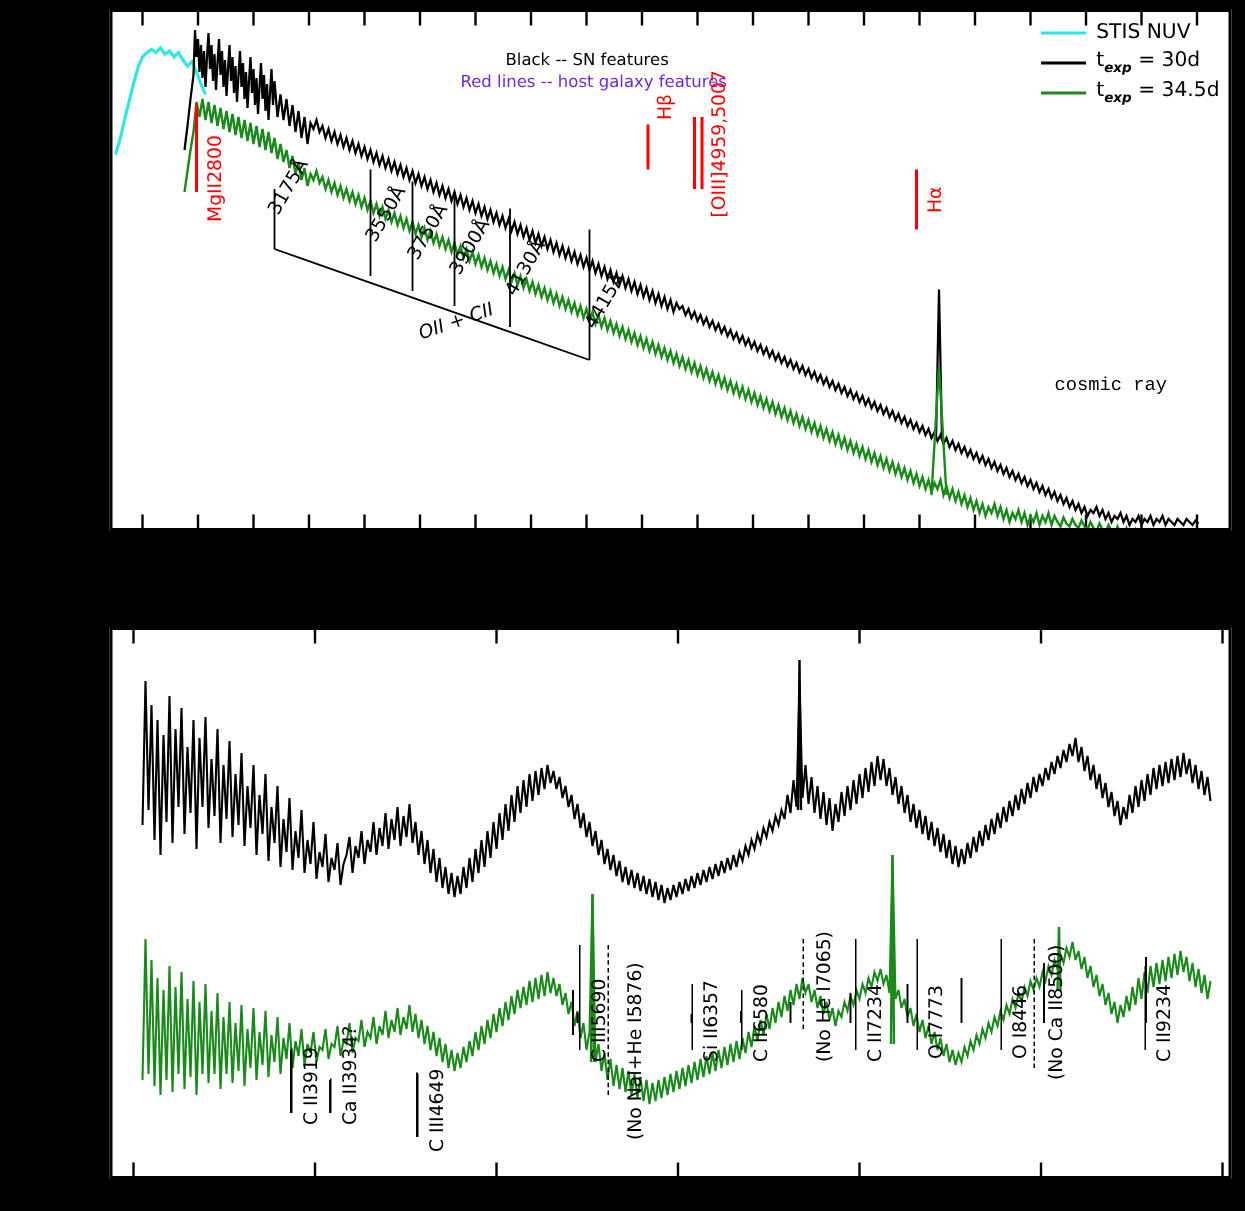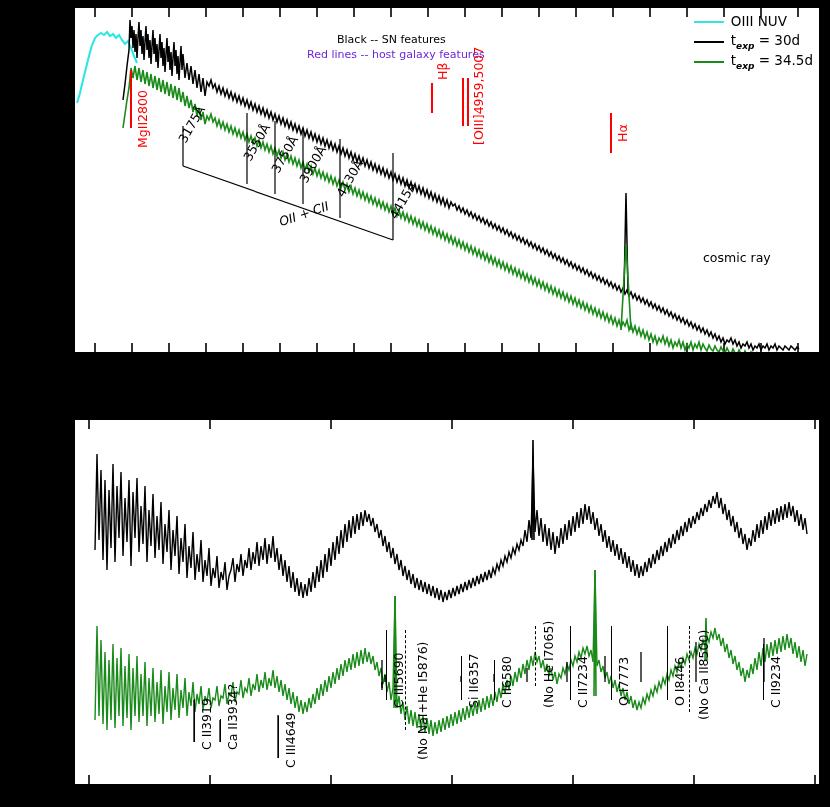--- a/index.html
+++ b/index.html
@@ -101,21 +101,21 @@
         <line x1="200" y1="113" x2="200" y2="186"></line>
         <line x1="228" y1="120" x2="228" y2="196"></line>
         <line x1="265" y1="131" x2="265" y2="210"></line>
         <line x1="318" y1="145" x2="318" y2="232"></line>
       </g>
     </svg>
 
     <div class="legend">
       <div class="row">
         <span class="swatch" style="border-top-color:#2ee6e6"></span>
-        <span class="lbl">OIII NUV</span>
+        <span class="lbl">STIS NUV</span>
       </div>
       <div class="row">
         <span class="swatch" style="border-top-color:#000"></span>
         <span class="lbl">t<span class="sub" style="font-style:italic">exp</span> = 30d</span>
       </div>
       <div class="row">
         <span class="swatch" style="border-top-color:#1a8a1a"></span>
         <span class="lbl">t<span class="sub" style="font-style:italic">exp</span> = 34.5d</span>
       </div>
     </div>
@@ -138,21 +138,21 @@
 
     <div class="ann vert" style="left:100px;top:130px;transform:rotate(-60deg);">3175Å</div>
     <div class="ann vert" style="left:165px;top:148px;transform:rotate(-60deg);">3550Å</div>
     <div class="ann vert" style="left:193px;top:160px;transform:rotate(-60deg);">3750Å</div>
     <div class="ann vert" style="left:221px;top:170px;transform:rotate(-60deg);">3900Å</div>
     <div class="ann vert" style="left:258px;top:184px;transform:rotate(-60deg);">4130Å</div>
     <div class="ann vert" style="left:311px;top:206px;transform:rotate(-60deg);">4415Å</div>
 
     <div class="ann italic" style="left:202px;top:207px;transform:rotate(-19deg);transform-origin:0 0;">OII + CII</div>
 
-    <div class="ann" style="left:628px;top:242px;">cosmic ray</div>
+    <div class="ann" style="left:628px;top:242px;font-family:Liberation Mono, monospace;">cosmic ray</div>
   </div>
 
   <div class="panel" id="panel-bottom">
 
     <svg width="744" height="364" viewBox="0 0 744 364">
 
       <g stroke="#000" stroke-width="1.6">
         <line x1="14" y1="0" x2="14" y2="9"></line>
           <line x1="135" y1="0" x2="135" y2="9"></line>
         <line x1="256" y1="0" x2="256" y2="9"></line>

